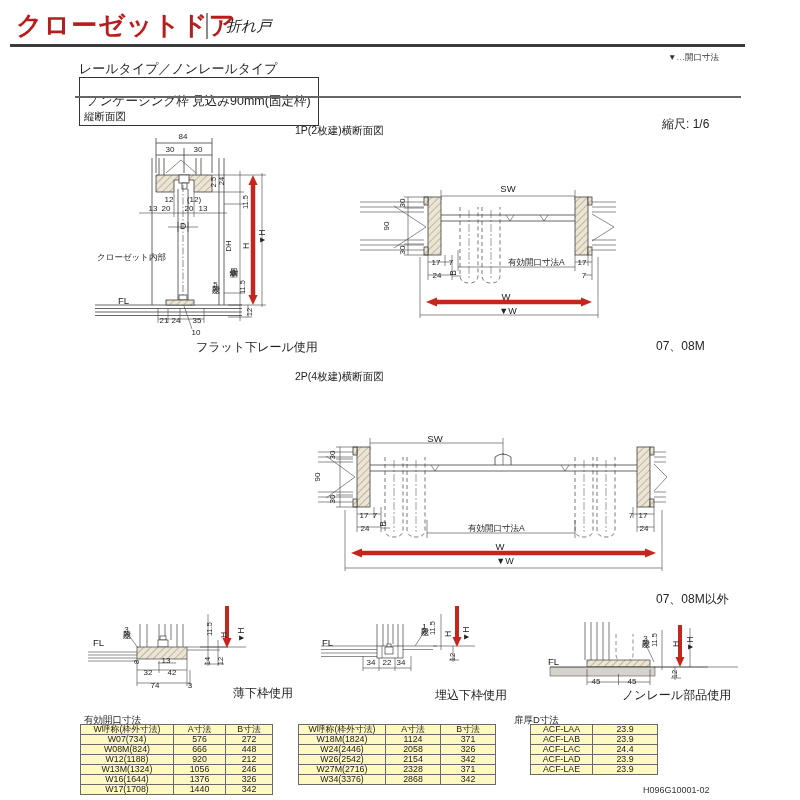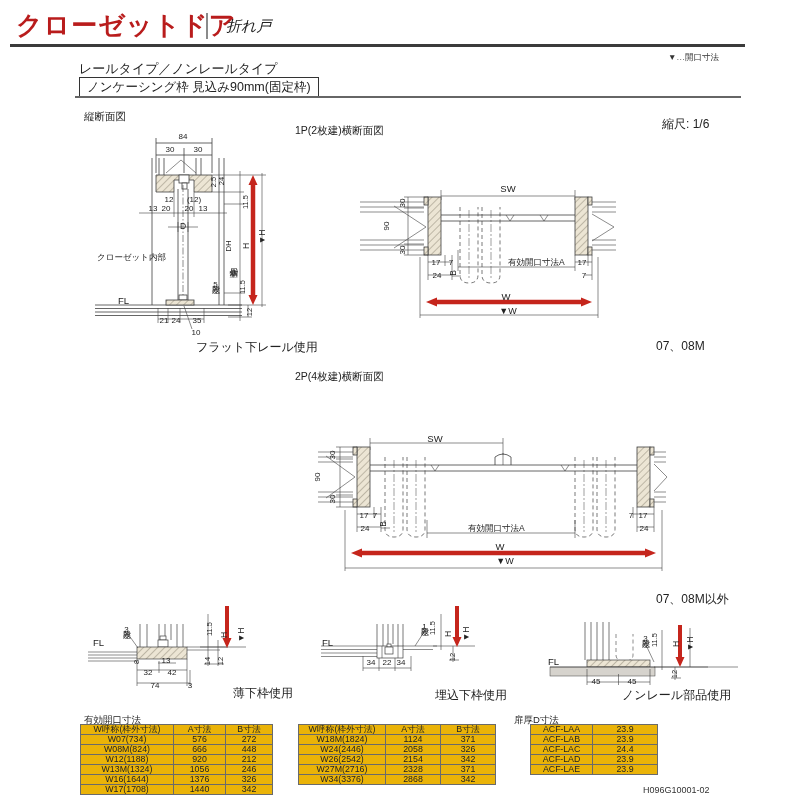--- a/index.html
+++ b/index.html
@@ -12,23 +12,23 @@
   .vjp { writing-mode:vertical-rl; text-orientation:upright; transform:translate(-50%,-50%); letter-spacing:.5px; }
   .f75 { font-size:7.5px; } .f8 { font-size:8px; } .f85 { font-size:8.5px; }
   .f95 { font-size:9.5px; } .f10 { font-size:12px; } .f105 { font-size:10.5px; }
   .title { position:absolute; left:16px; top:8px; font-size:26px; font-weight:bold; letter-spacing:1px; color:#b91c1c; }
   .subtitle { position:absolute; left:226px; top:17px; font-size:15px; color:#222;font-style:italic; }
   .tdiv { position:absolute; left:206px; top:13px; width:2px; height:26px; background:#8a8a8a; }
   .rule1 { position:absolute; left:10px; top:44px; width:735px; height:3px; background:#3b3b3b; }
   .rule2 { position:absolute; left:75px; top:96px; width:666px; height:2px; background:#666; }
   .legend { position:absolute; left:668px; top:52px; font-size:8.5px; color:#333;font-family:Liberation Serif, serif; }
   .typeline { position:absolute; left:79px; top:60px; font-size:13px; color:#222; }
-  .framebox { position:absolute; left:79px; top:77px; font-size:12.5px; color:#222; border:1.5px solid #333; padding:1px 7px; }
+  .framebox { position:absolute; left:79px; top:77px; font-size:12.5px; color:#222; border:1.5px solid #333; padding:15px 7px; }
   svg.dwg { position:absolute; overflow:visible; }
-  .dim-table { position:absolute; border-collapse:collapse; table-layout:fixed; font-size:8.8px; background:#eab308; }
+  .dim-table { position:absolute; border-collapse:collapse; table-layout:fixed; font-size:8.8px; background:#fef9c3; }
   .dim-table th, .dim-table td { border:1px solid #6a6a6a; height:10px; padding:0 2px; text-align:center; font-weight:normal; line-height:1; color:#222; white-space:nowrap; overflow:hidden; }
   .tbl-title { position:absolute; font-size:9.5px; color:#222; }
   .docnum { position:absolute; left:643px; top:785px; font-size:9px; color:#333; }
 </style>
 </head>
 <body>
 
 <div class="page">
 
   <div class="title">クローゼットドア</div>

